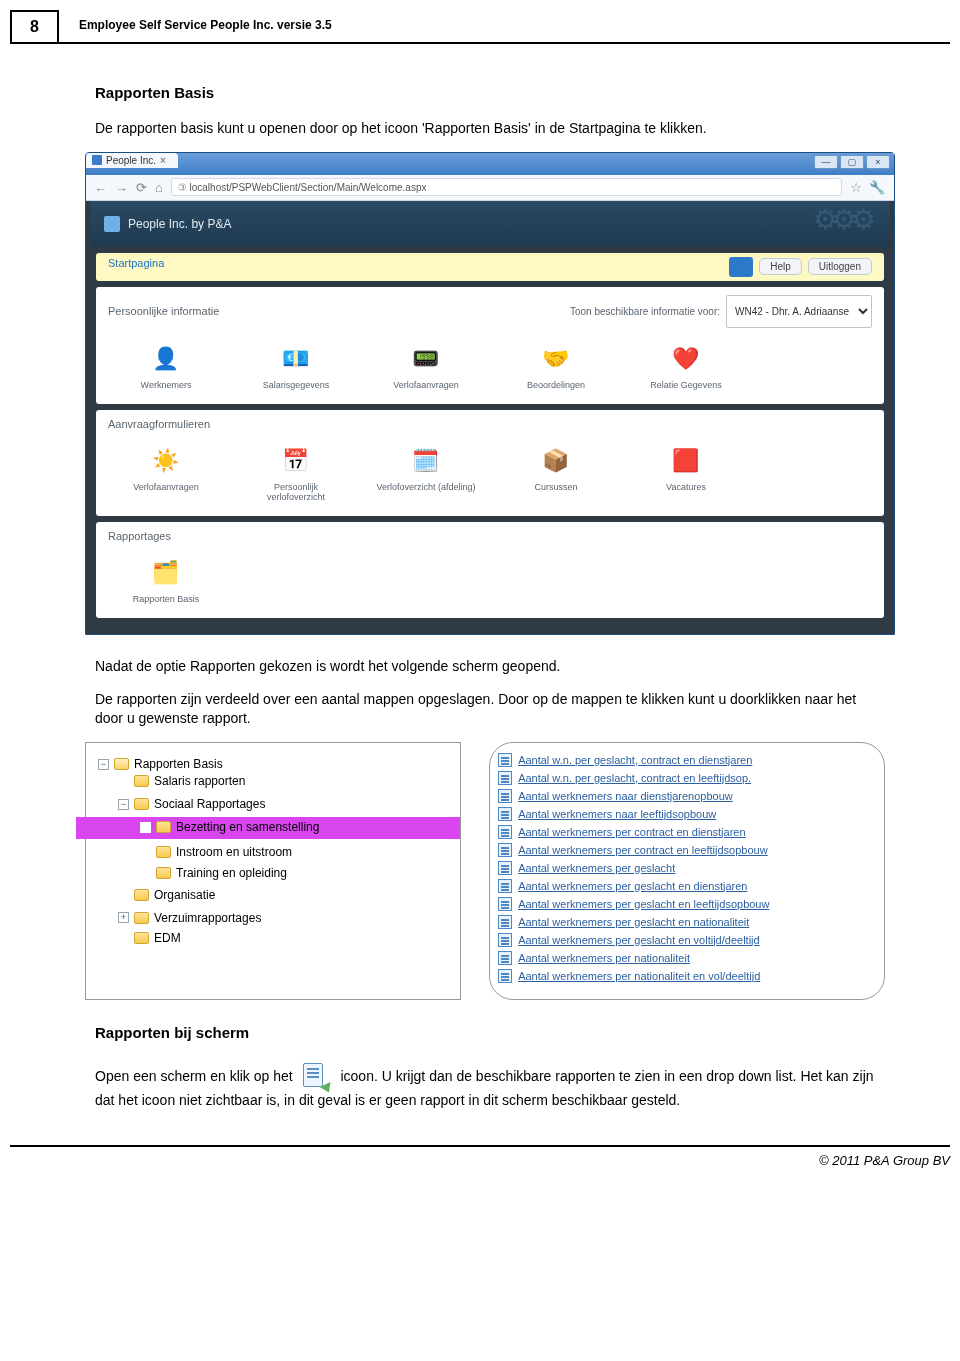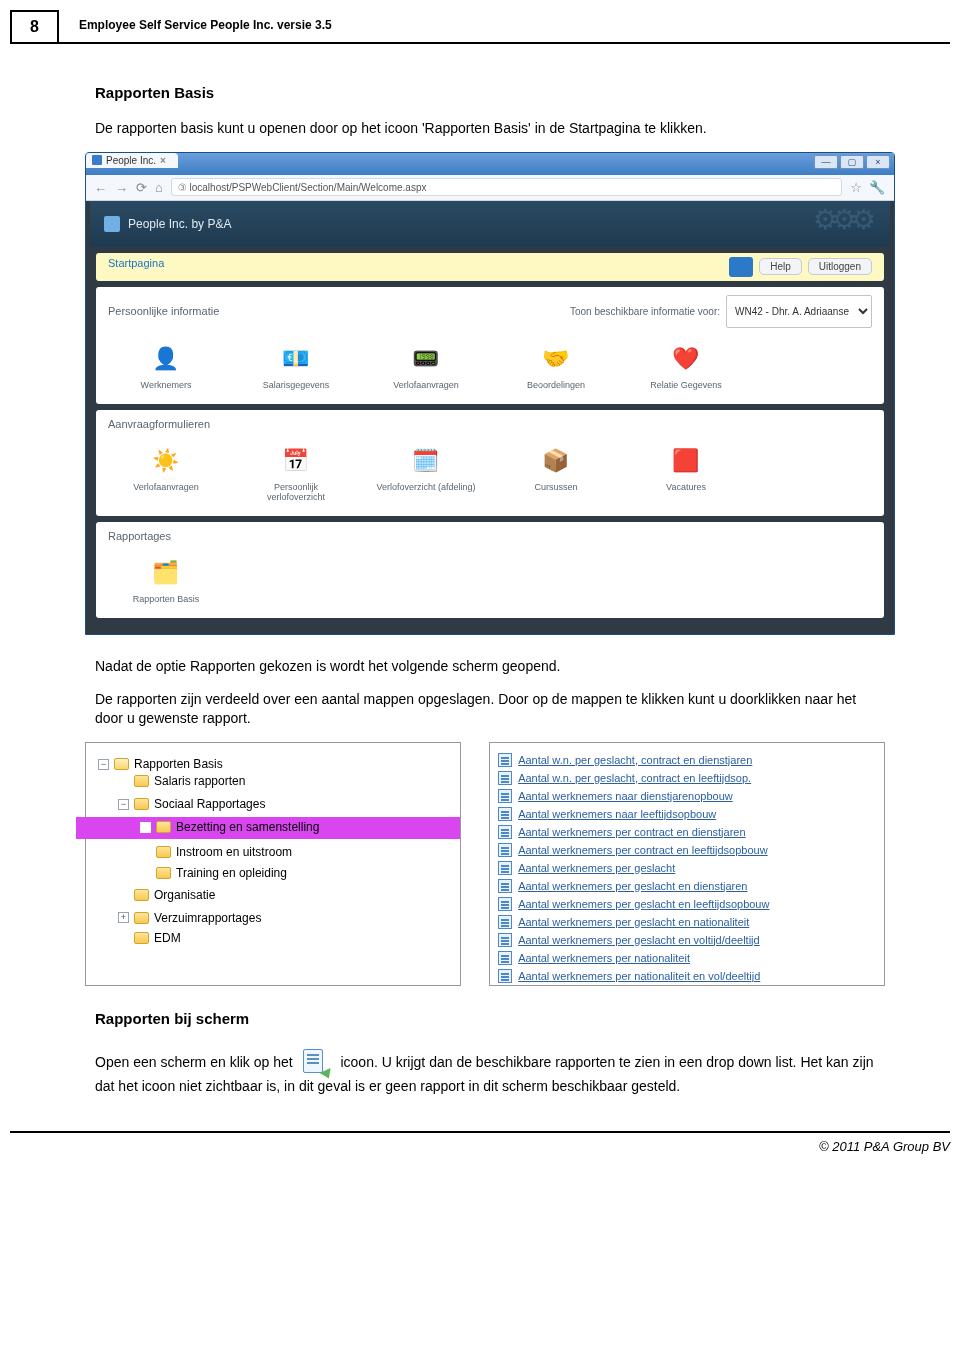--- a/index.html
+++ b/index.html
@@ -217,21 +217,21 @@
     display: flex;
     gap: 28px;
     margin: 14px 0 24px -10px;
   }
   .tree-pane, .list-pane {
     border: 1px solid #999;
     background: #fff;
     font-size: 12px;
   }
   .tree-pane { width: 380px; padding: 10px 8px 14px 8px; }
-  .list-pane { width: 400px; padding: 8px 6px 0 6px; }
+  .list-pane { width: 400px; padding: 8px 6px 14px 6px; border-radius: 24px; }
 
   .tree ul { list-style: none; margin: 0; padding-left: 20px; }
   .tree > ul { padding-left: 4px; }
   .tree li {
     position: relative;
     padding: 3px 0 3px 0;
     white-space: nowrap;
   }
   .node {
     display: inline-flex;

